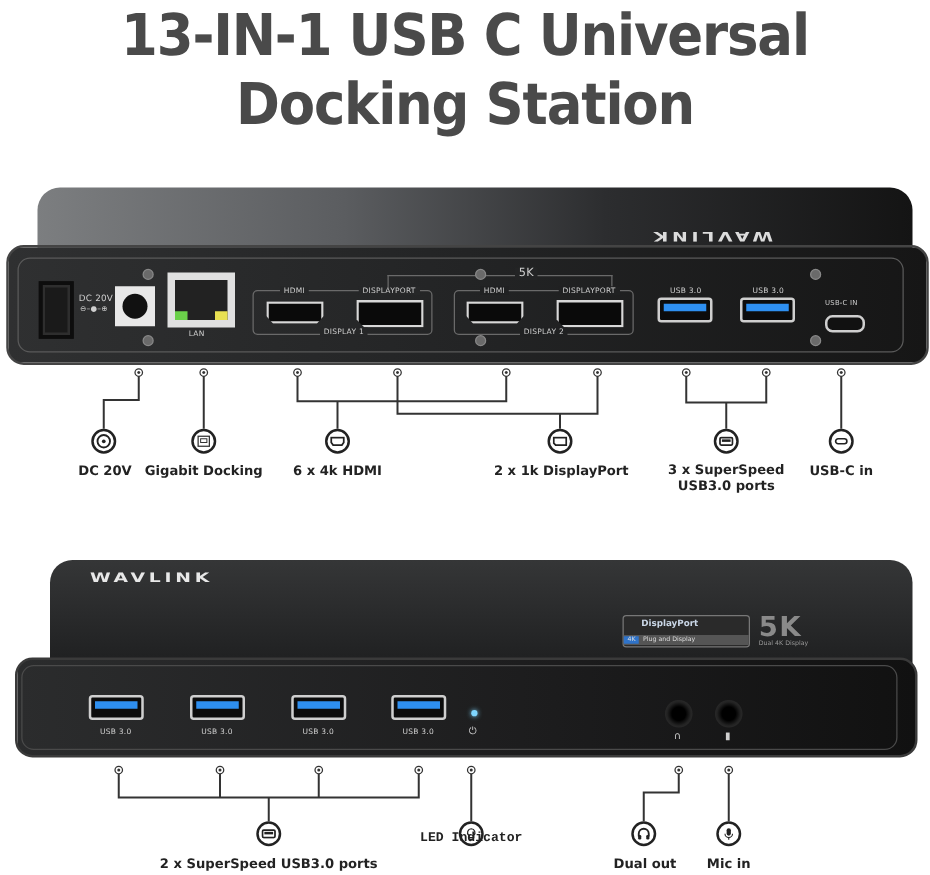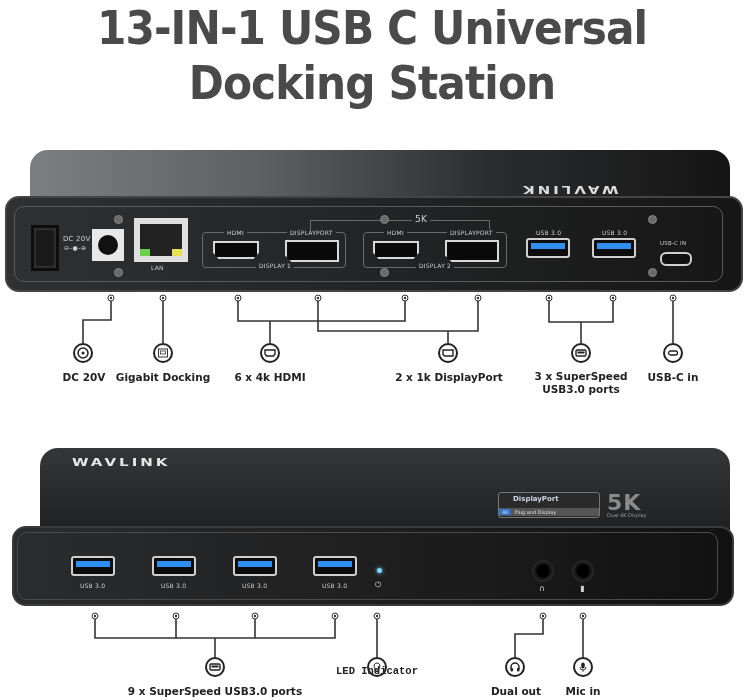--- a/index.html
+++ b/index.html
@@ -246,21 +246,21 @@
     </svg>
 </div>
 <div class="cap" style="left:673px; top:371px;">USB-C in</div>
 
 <div class="callout-icon" style="left:205px; top:657px;">
   <svg width="12" height="8" viewBox="0 0 12 8">
       <rect x="1" y="1" width="10" height="6" rx="1" fill="none" stroke="#222" stroke-width="1.4"></rect>
       <rect x="2.5" y="2.5" width="7" height="2" fill="#222"></rect>
     </svg>
 </div>
-<div class="cap" style="left:215px; top:685px;">9 x SuperSpeed USB3.0 ports</div>
+<div class="cap" style="left:215px; top:685px;">2 x SuperSpeed USB3.0 ports</div>
 
 <div class="callout-icon" style="left:367px; top:657px;">
   <svg width="12" height="12" viewBox="0 0 12 12">
       <path d="M6 2 a3 3 0 0 1 2 5.2 V9 H4 V7.2 A3 3 0 0 1 6 2 Z" fill="none" stroke="#222" stroke-width="1"></path>
       <line x1="4.5" y1="10.5" x2="7.5" y2="10.5" stroke="#222" stroke-width="1"></line>
     </svg>
 </div>
 <div class="cap" style="left:377px; top:665px;font-family:Liberation Mono, monospace;">LED Indicator</div>
 
 <div class="callout-icon" style="left:505px; top:657px;">

